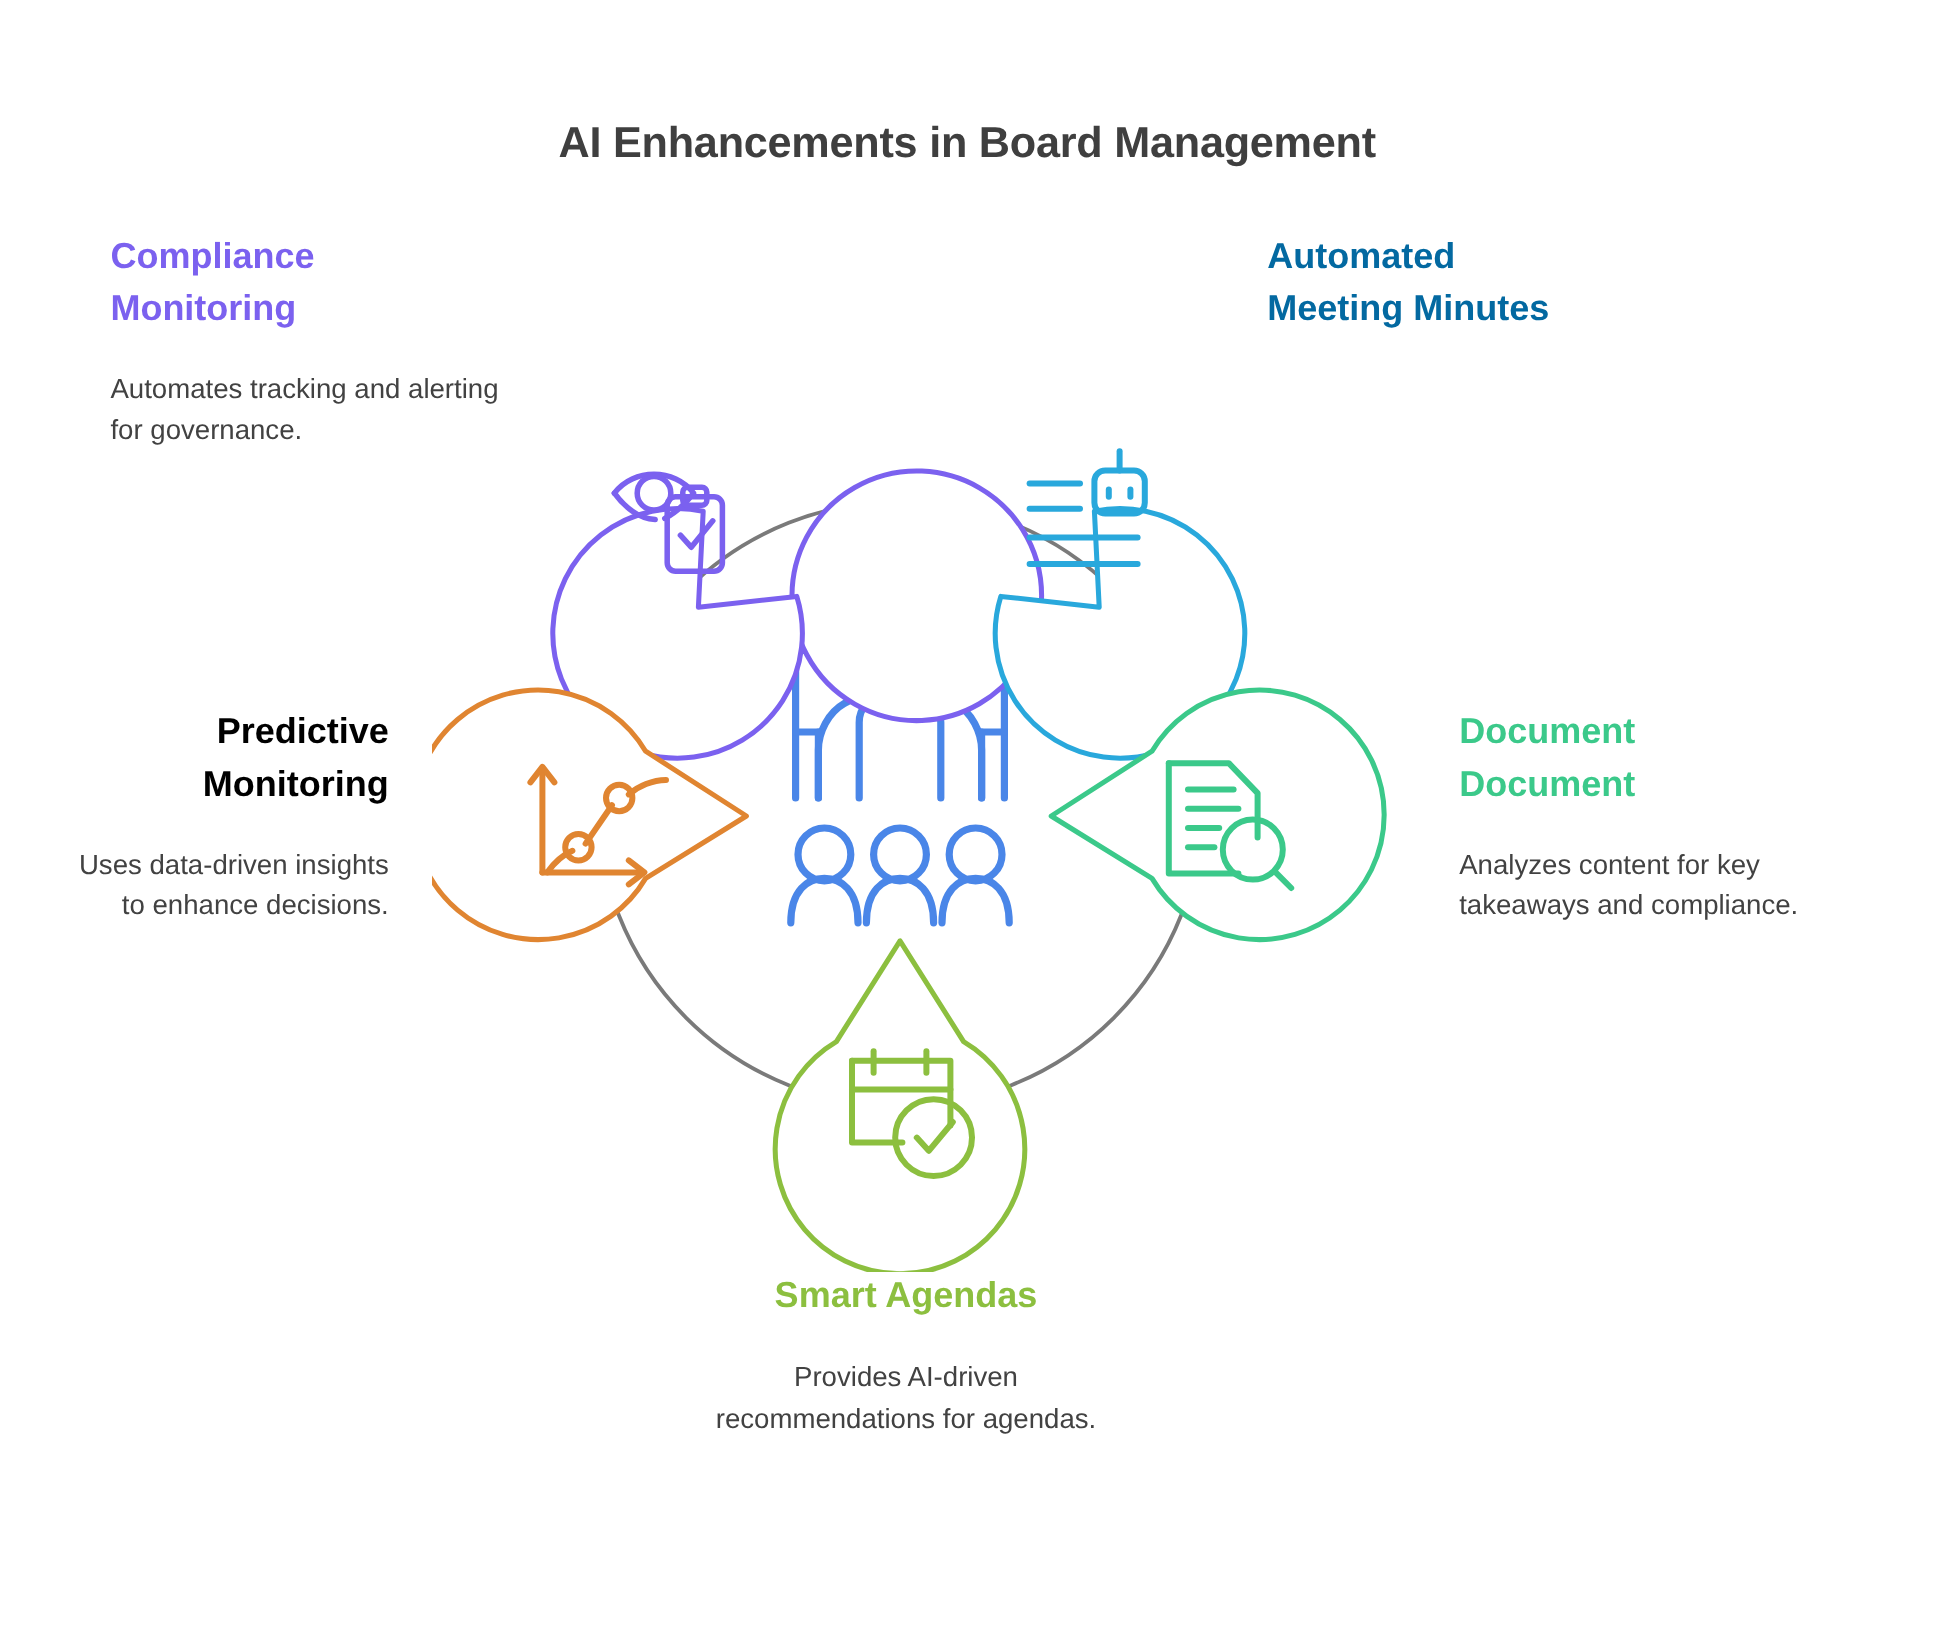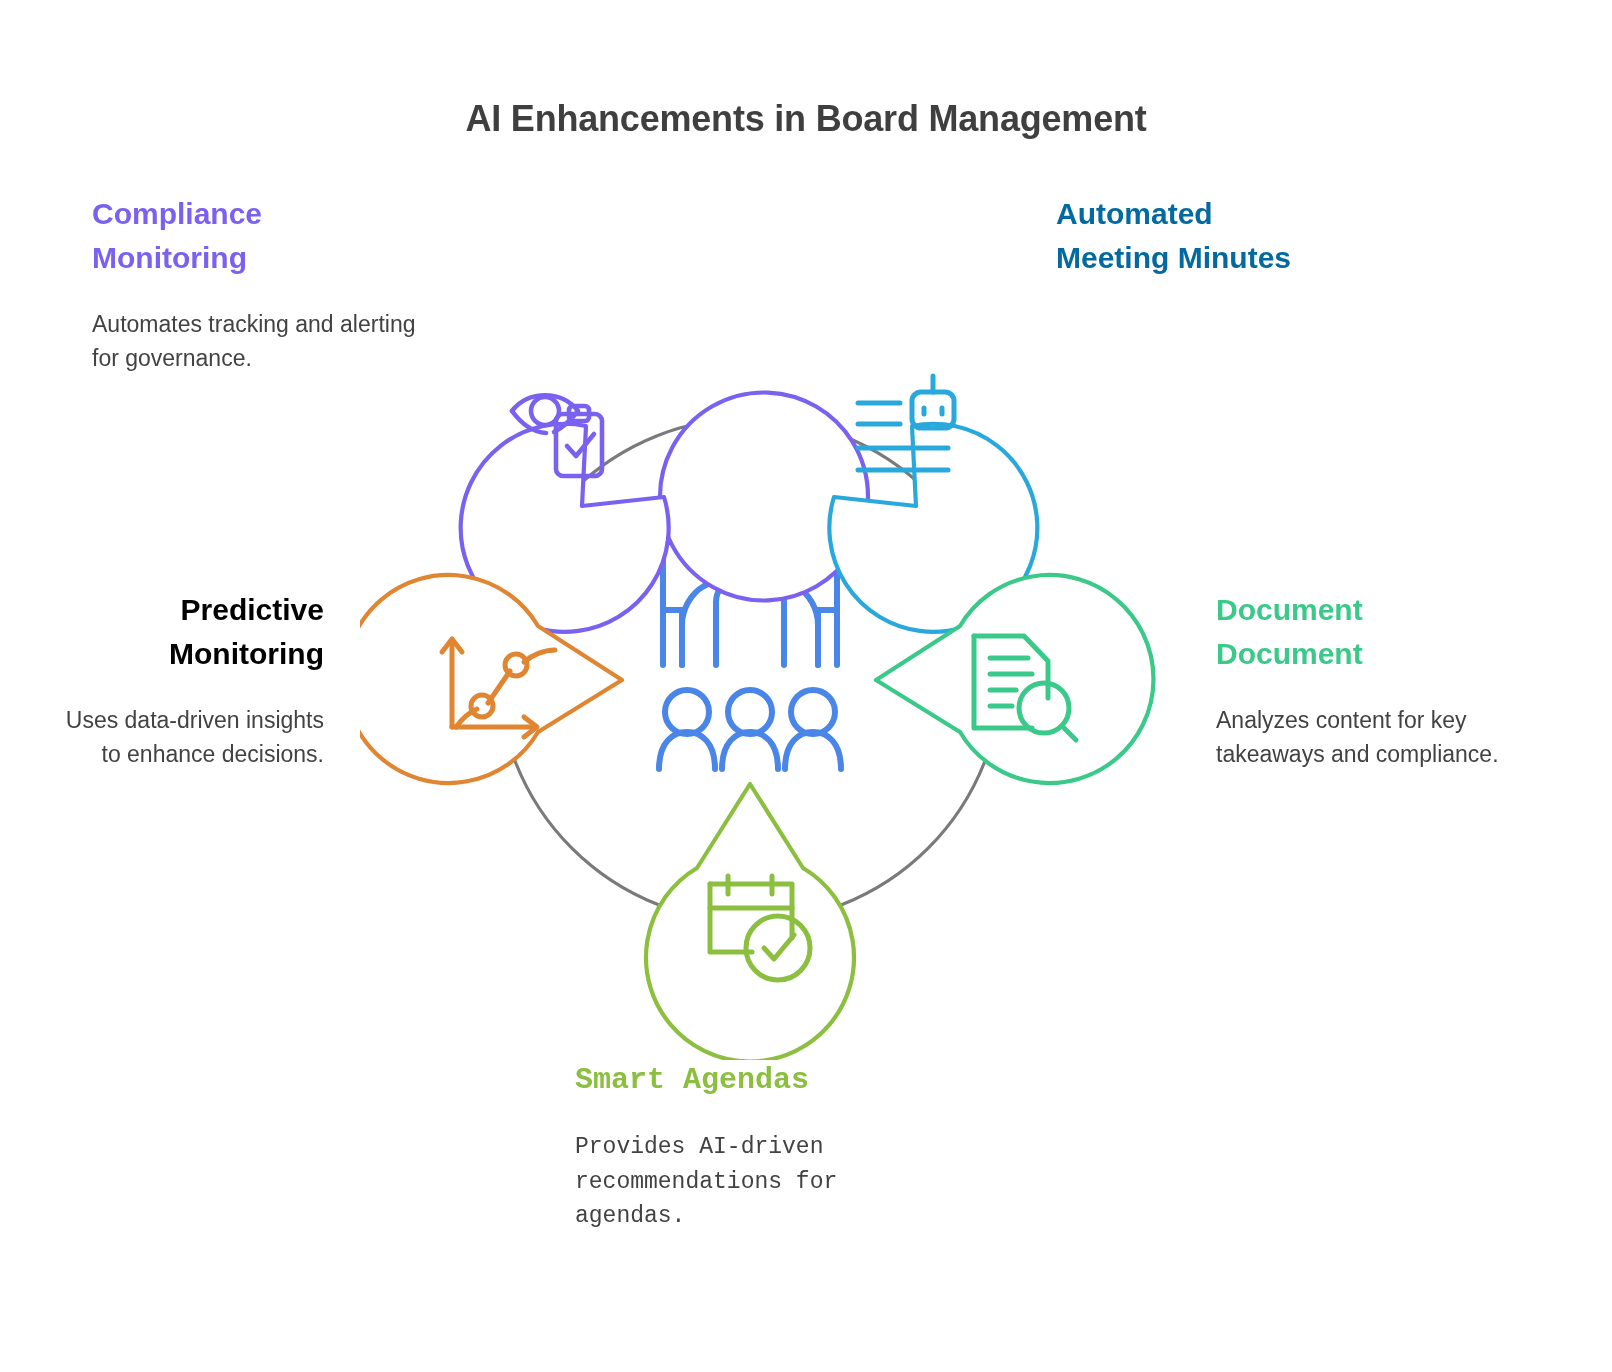--- a/index.html
+++ b/index.html
@@ -80,21 +80,21 @@
     left: 1176px;
     top: 588px;
     width: 340px;
     text-align: left;
     margin-left: 40px;
   }
   .b-agendas {
     left: 575px;
     top: 1058px;
     width: 360px;
-    font-family: Liberation Mono, monospace;
+    text-align: center;
   }
   .b-agendas .heading { margin-bottom: 28px; }
 </style>
 </head>
 <body>
 
 <div id="canvas">
 
   <div class="title">AI Enhancements in Board Management</div>
 

